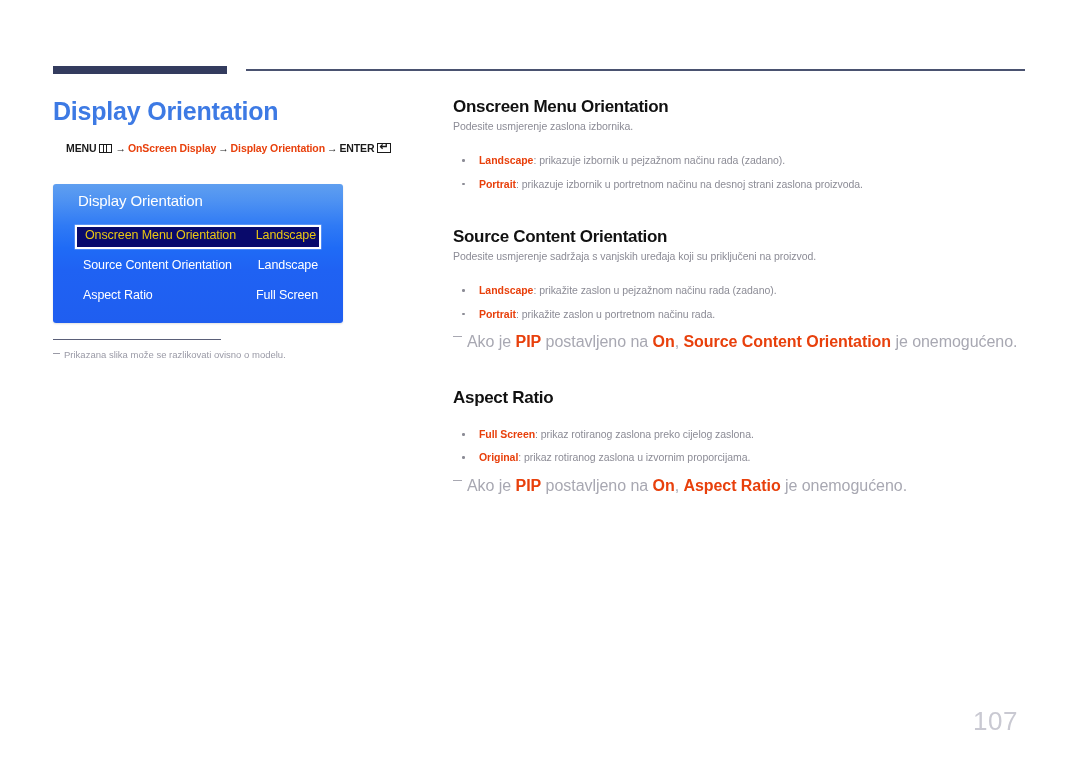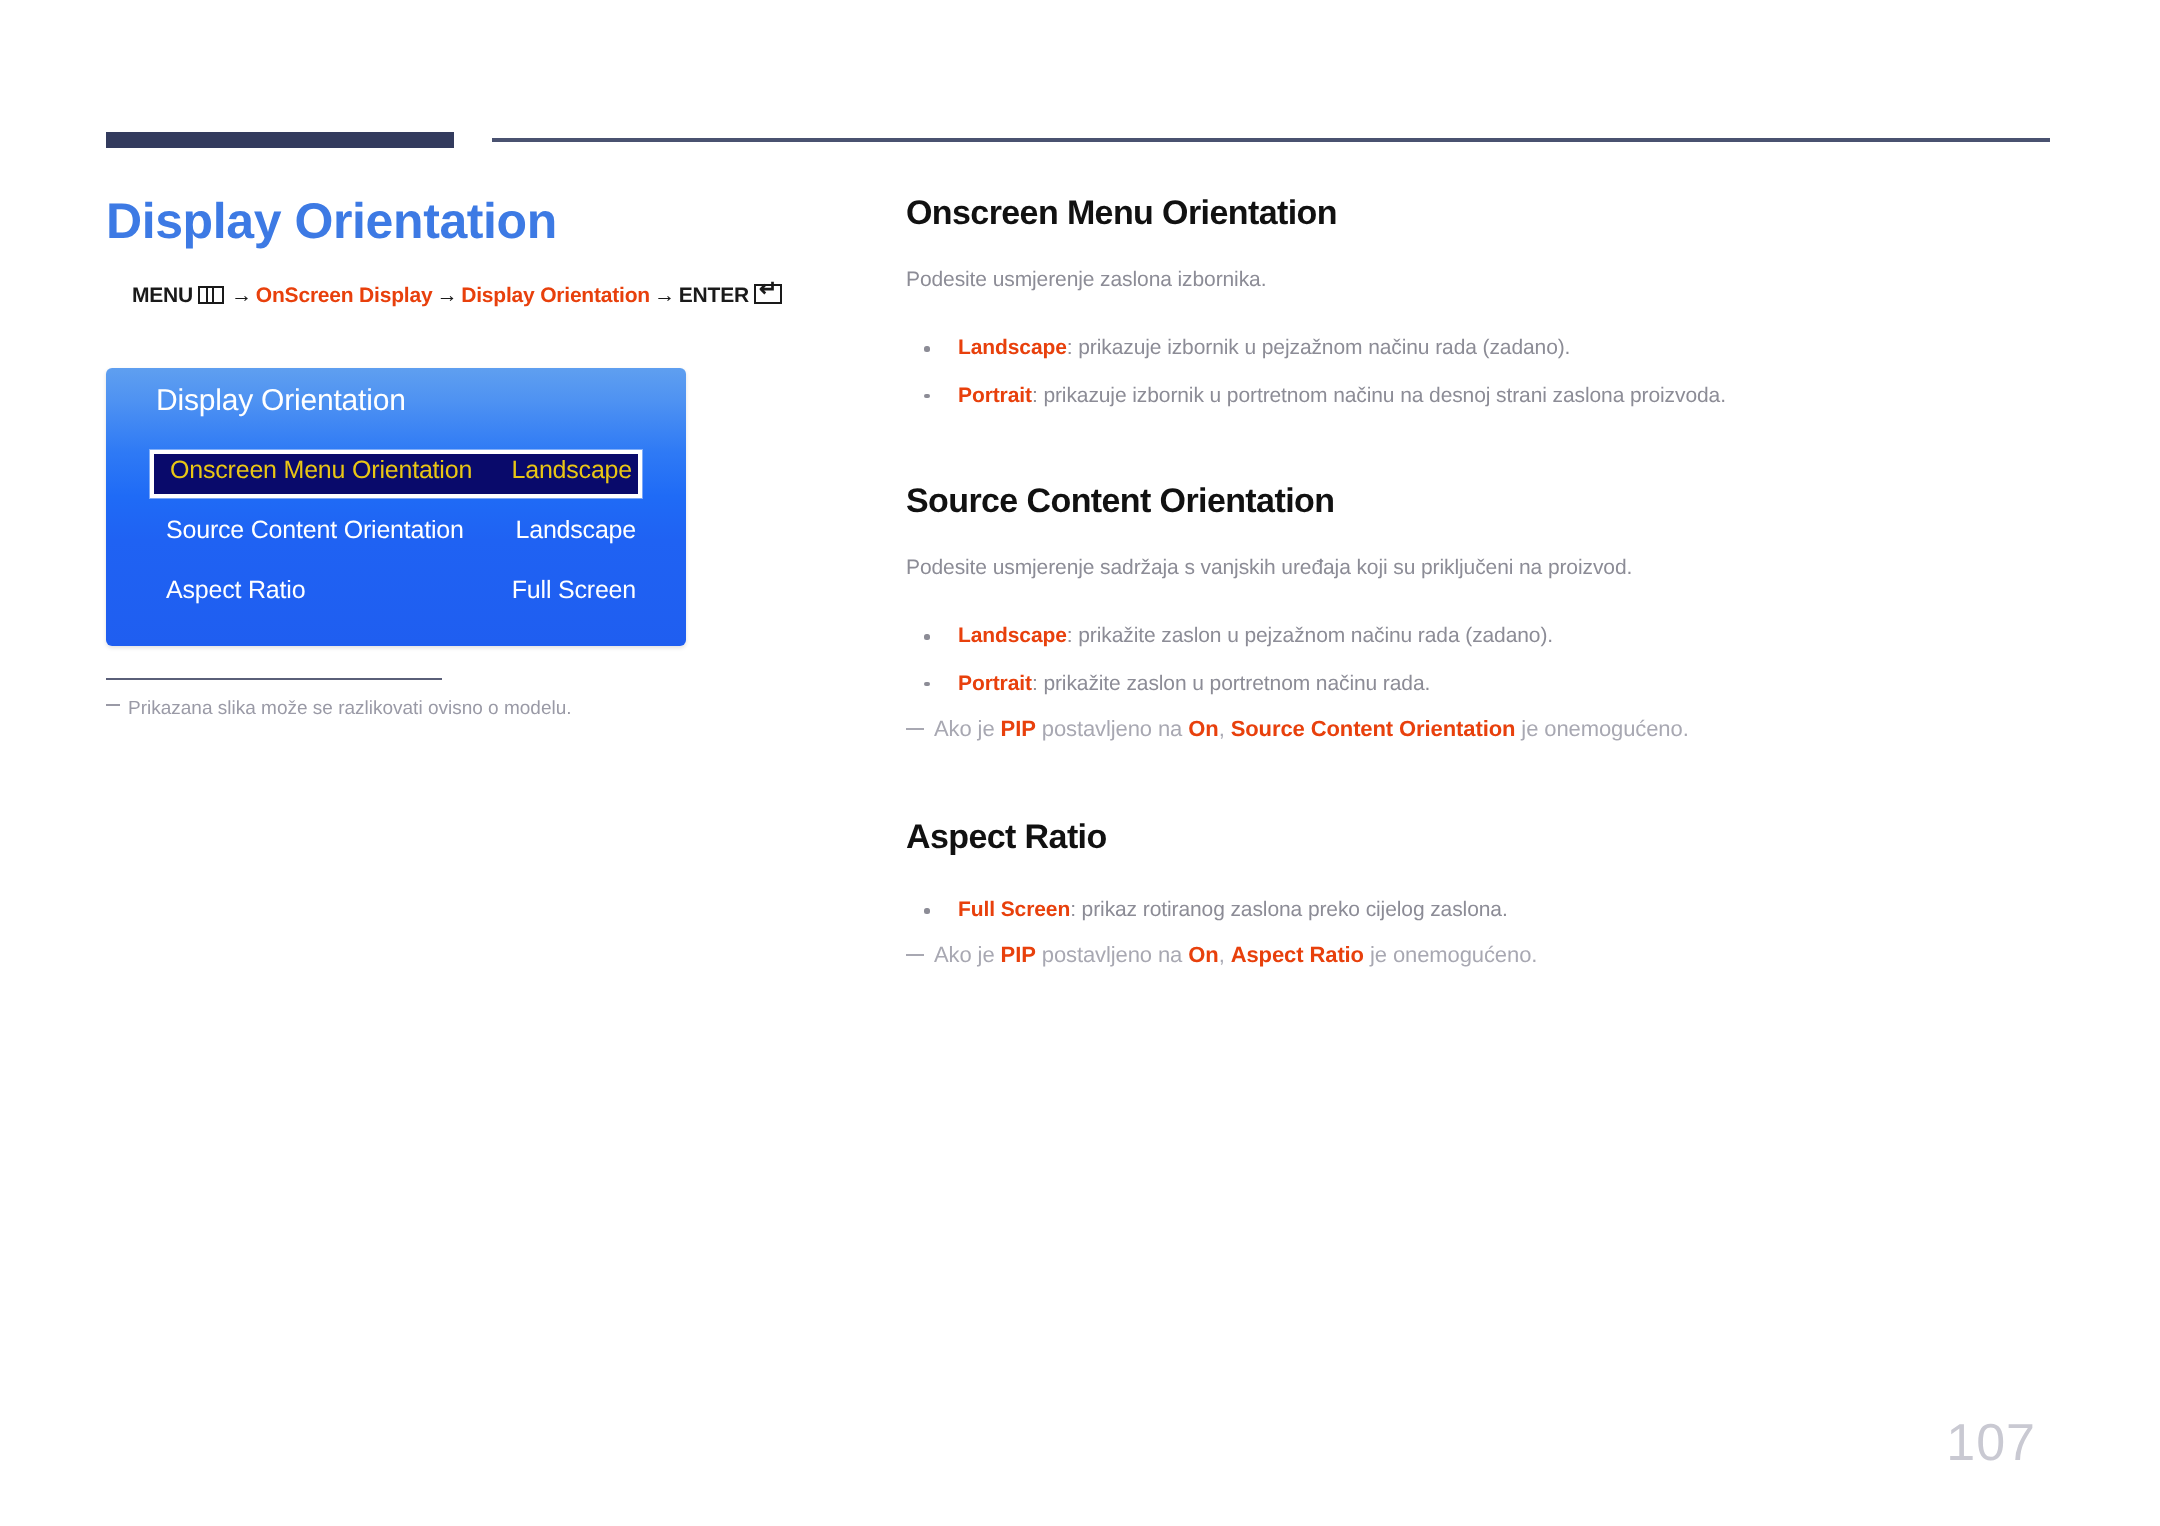--- a/index.html
+++ b/index.html
@@ -204,21 +204,21 @@
     margin: 0;
     line-height: 1.25;
   }
   .sec-1 { margin-top: 0; }
   .sec-2 { margin-top: 34px; }
   .sec-3 { margin-top: 34px; }
 
   .lead {
     font-size: 10.5px;
     color: #8c8c96;
-    margin-top: 16px;
+    margin-top: 2px;
     line-height: 1.45;
     letter-spacing: -0.05px;
   }
   .bullets { margin-top: 19px; }
   .bullet {
     position: relative;
     padding-left: 26px;
     font-size: 10.5px;
     color: #8c8c96;
     line-height: 1.45;
@@ -235,21 +235,21 @@
     background: #8c8c96;
     border-radius: 50%;
   }
   .kw {
     color: #e8400c;
     font-weight: bold;
   }
   .note {
     position: relative;
     padding-left: 14px;
-    font-size: 11px;
+    font-size: 16px;
     color: #a8a8b2;
     line-height: 1.45;
     margin-top: 8px;
     letter-spacing: -0.05px;
   }
   .note::before {
     content: "";
     position: absolute;
     left: 0;
     top: 6px;
@@ -317,18 +317,19 @@
   <div class="lead">Podesite usmjerenje sadržaja s vanjskih uređaja koji su priključeni na proizvod.</div>
   <div class="bullets">
     <div class="bullet"><span class="kw">Landscape</span><span>: prikažite zaslon u pejzažnom načinu rada (zadano).</span></div>
     <div class="bullet"><span class="kw">Portrait</span><span>: prikažite zaslon u portretnom načinu rada.</span></div>
   </div>
   <div class="note"><span>Ako je </span><span class="kw">PIP</span><span> postavljeno na </span><span class="kw">On</span><span>, </span><span class="kw">Source Content Orientation</span><span> je onemogućeno.</span></div>
 
   <h2 class="sec-title sec-3">Aspect Ratio</h2>
   <div class="bullets">
     <div class="bullet"><span class="kw">Full Screen</span><span>: prikaz rotiranog zaslona preko cijelog zaslona.</span></div>
+    <div class="bullet"><span class="kw">Original</span><span>: prikaz rotiranog zaslona u izvornim proporcijama.</span></div>
   </div>
   <div class="note"><span>Ako je </span><span class="kw">PIP</span><span> postavljeno na </span><span class="kw">On</span><span>, </span><span class="kw">Aspect Ratio</span><span> je onemogućeno.</span></div>
 
 </div>
 
 <div class="page-num">107</div>
 
 </body></html>

